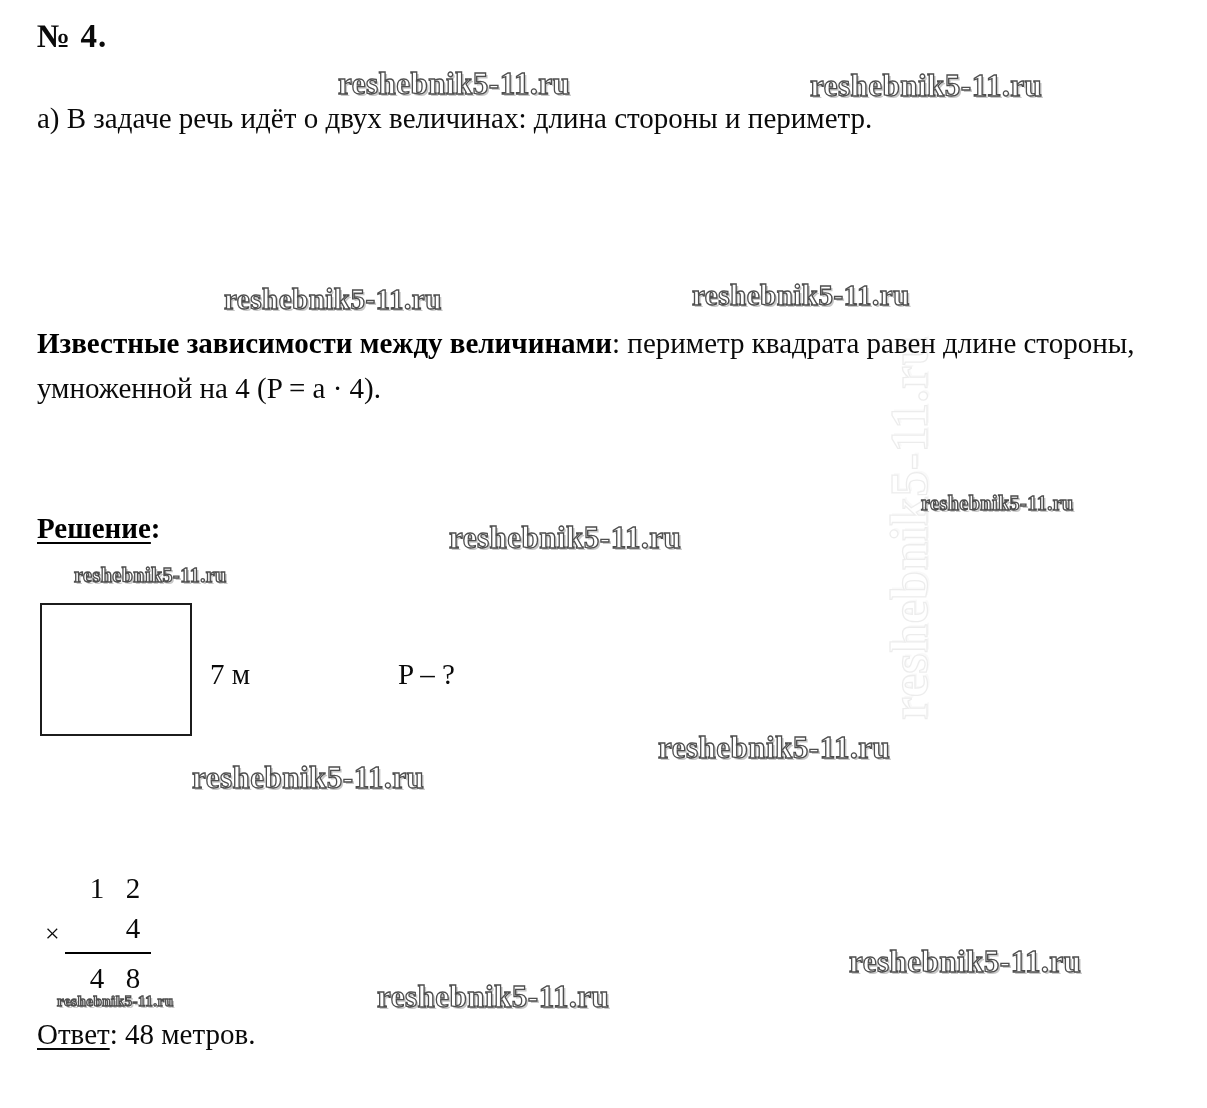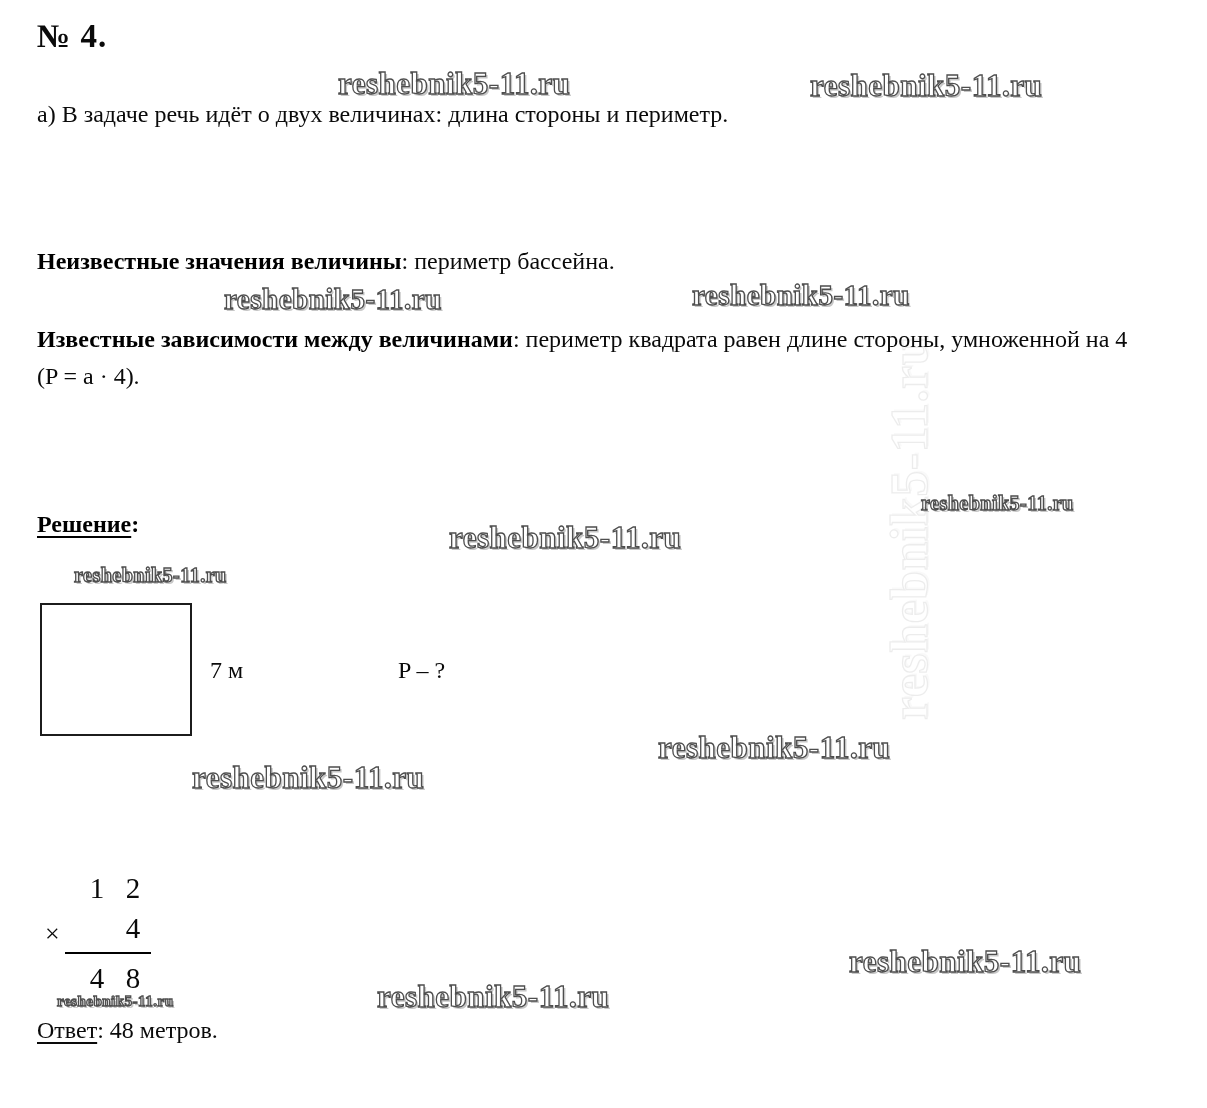--- a/index.html
+++ b/index.html
@@ -8,21 +8,21 @@
     position: relative;
     width: 1207px;
     height: 1108px;
     background: #ffffff;
     font-family: "Liberation Serif", serif;
     color: #0a0a0a;
     overflow: hidden;
   }
   .abs { position: absolute; }
   .txt {
-    font-size: 24px;
+    font-size: 29px;
     line-height: 1.55;
     white-space: nowrap;
     font-family: Liberation Serif, serif;
   }
   .wrap { white-space: normal; }
   .b { font-weight: bold; color: #000; }
   .u { text-decoration: underline; text-underline-offset: 4px; }
   .problem-number {
     font-size: 33px;
     font-weight: bold;
@@ -87,23 +87,20 @@
       <span class="wm" style="left: 377px; top: 979px; font-size: 31px;">reshebnik5-11.ru</span>
       <span class="wm" style="left: 57px; top: 993px; font-size: 15px;">reshebnik5-11.ru</span>
       <span class="wm" style="left: 880px; top: 720px; font-size: 52px; transform: rotate(-90deg); transform-origin: 0px 0px; opacity: 0.1;">reshebnik5-11.ru</span>
     </div>
 
   <div class="abs problem-number" style="left:37px; top:18px;">№ 4.</div>
 
   <div class="abs txt" style="left:37px; top:96px;">а) В задаче речь идёт о двух величинах: длина стороны и периметр.</div>
 
 
-  <div class="abs txt" style="left:37px; top:243px;">
-    <span class="b">Неизвестные значения величины</span><span>: периметр бассейна.</span>
-  </div>
 
   <div class="abs txt wrap" style="left:37px; top:321px; width:1115px; white-space:normal;">
     <span class="b">Известные зависимости между величинами</span><span>: периметр квадрата равен длине стороны, умноженной на 4 (P = a · 4).</span>
   </div>
 
   <div class="abs txt" style="left:37px; top:506px;">
     <span class="b u">Решение</span><span class="b">:</span>
   </div>
 
   <div class="abs square" style="left:40px; top:603px; width:152px; height:133px;"></div>

